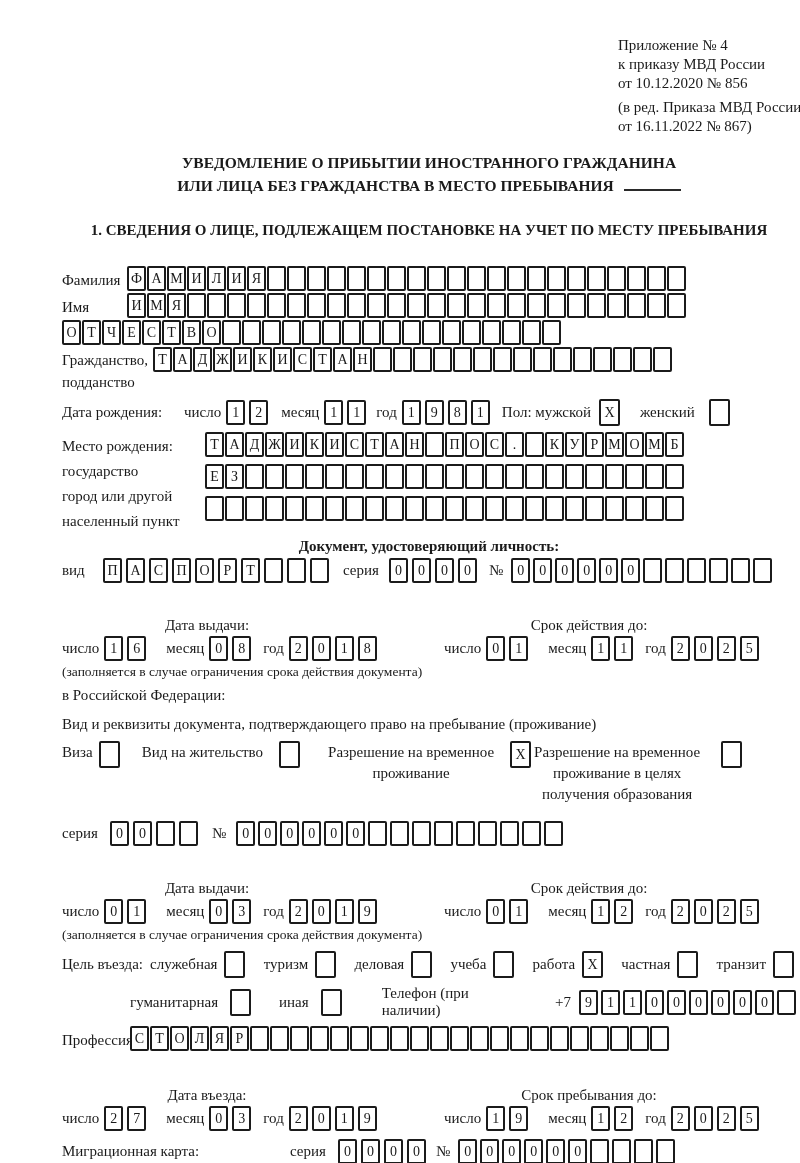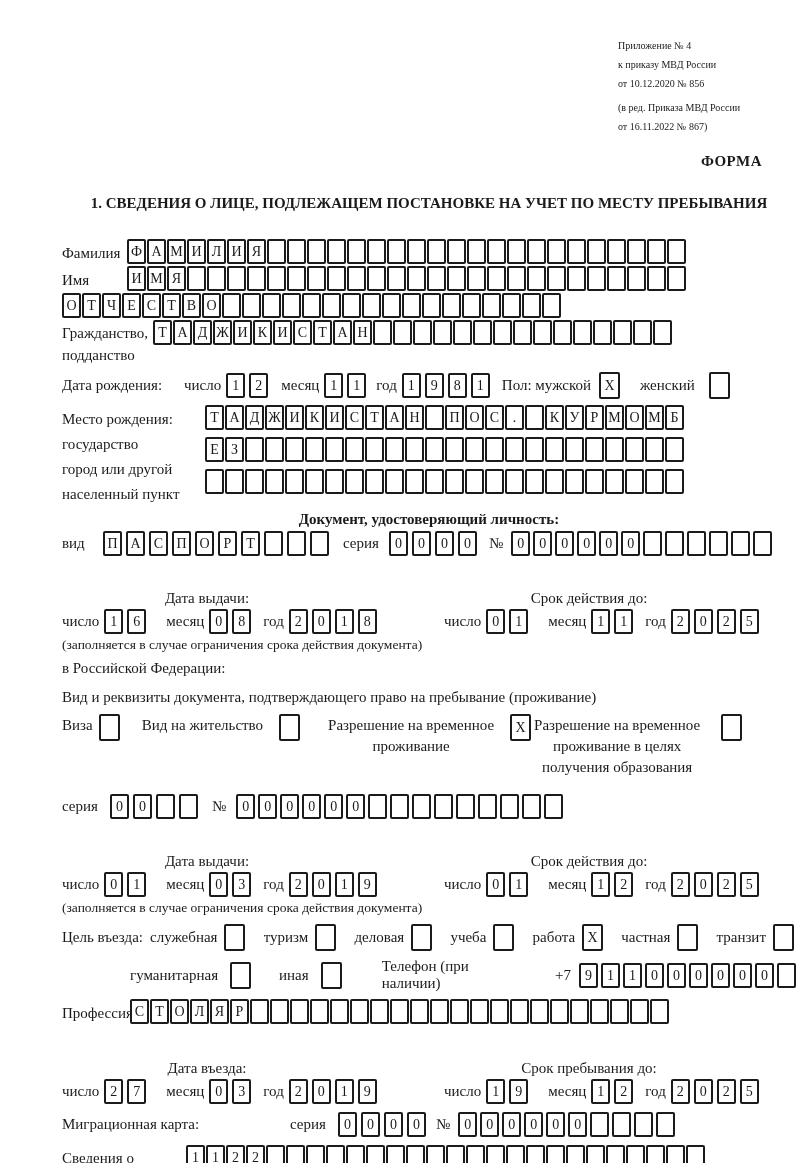--- a/index.html
+++ b/index.html
@@ -5,21 +5,21 @@
   * { box-sizing: border-box; margin: 0; padding: 0; }
   html, body { background: #fff; }
   body {
     width: 800px; height: 1163px; overflow: hidden;
     font-family: "Liberation Serif", "DejaVu Serif", serif;
     color: #1a1a1a; font-size: 15px;
   }
   .page { padding: 36px 4px 0 62px; width: 800px; height: 1163px; }
 
   
-  .appendix { margin-left: 556px; width: 182px; font-size: 10px; line-height: 19px; }
+  .appendix { margin-left: 556px; width: 182px; font-size: 15px; line-height: 19px; }
   .appendix div { white-space: nowrap; }
   .appendix .rev { margin-top: 5px; }
   .forma { text-align: right; padding-right: 34px; font-weight: bold; font-size: 15px; margin-top: 17px; letter-spacing: .5px; }
 
   .title { text-align: center; font-weight: bold; font-size: 15.5px; line-height: 23px; margin-top: 15px; }
   .title-underline { display: inline-block; width: 57px; border-bottom: 2.5px solid #2a2a2a; height: 14px; margin-left: 10px; }
   .sec-heading { text-align: center; font-weight: bold; font-size: 15px; margin-top: 25px; }
 
   
   .row { display: flex; align-items: flex-start; margin-bottom: 2px; }
@@ -78,22 +78,25 @@
 
 <div class="page">
 
   <div class="appendix">
     <div>Приложение № 4</div>
     <div>к приказу МВД России</div>
     <div>от 10.12.2020 № 856</div>
     <div class="rev">(в ред. Приказа МВД России</div>
     <div>от 16.11.2022 № 867)</div>
   </div>
-  <div class="forma">ФОРМА</div>
-
+
+  <div class="title">
+    <div>УВЕДОМЛЕНИЕ О ПРИБЫТИИ ИНОСТРАННОГО ГРАЖДАНИНА</div>
+    <div><span>ИЛИ ЛИЦА БЕЗ ГРАЖДАНСТВА В МЕСТО ПРЕБЫВАНИЯ</span><span class="title-underline"></span></div>
+  </div>
 
   <div class="sec-heading">1. СВЕДЕНИЯ О ЛИЦЕ, ПОДЛЕЖАЩЕМ ПОСТАНОВКЕ НА УЧЕТ ПО МЕСТУ ПРЕБЫВАНИЯ</div>
 
   <div class="row" style="margin-top: 27px;">
     <span class="lbl w65">Фамилия</span>
     <span class="cells">
         <span class="cell">Ф</span>
         <span class="cell">А</span>
         <span class="cell">М</span>
         <span class="cell">И</span>

